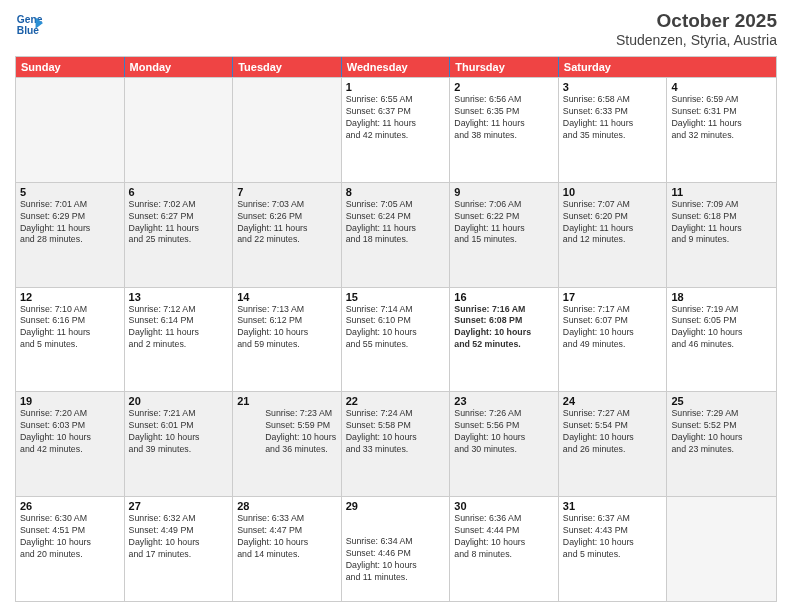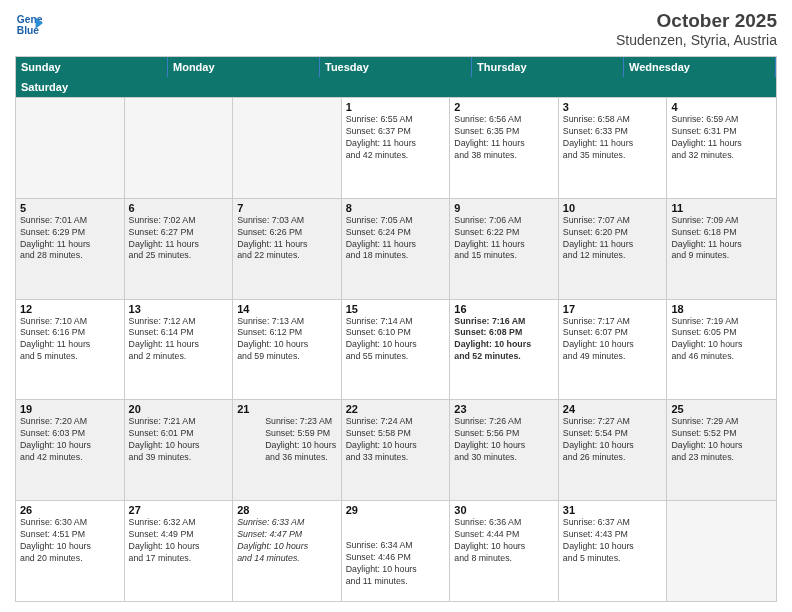--- a/index.html
+++ b/index.html
@@ -45,22 +45,22 @@
       color: #444;
     }
     .calendar {
       flex: 1;
       display: flex;
       flex-direction: column;
       border: 1px solid #ccc;
     }
     .cal-header {
       display: grid;
-      grid-template-columns: repeat(5, 1fr);
-      background: #0f766e;
+      grid-template-columns: repeat(7, 1fr);
+      background: #ef4444;
     }
     .cal-header-cell {
       color: #fff;
       font-size: 11px;
       font-weight: bold;
       padding: 4px 5px;
       text-align: left;
       border-right: 1px solid #3a7dc5;
     }
     .cal-header-cell:last-child { border-right: none; }
@@ -115,22 +115,22 @@
       <div class="month-title">October 2025</div>
       <div class="subtitle">Studenzen, Styria, Austria</div>
     </div>
   </div>
 
   <div class="calendar">
     <div class="cal-header">
     <div class="cal-header-cell">Sunday</div>
         <div class="cal-header-cell">Monday</div>
         <div class="cal-header-cell">Tuesday</div>
+        <div class="cal-header-cell">Wednesday</div>
         <div class="cal-header-cell">Thursday</div>
-        <div class="cal-header-cell">Wednesday</div>
         <div class="cal-header-cell">Saturday</div>
       </div>
     <div class="cal-body">
     <div class="cal-row">
           <div class="cal-cell empty"></div>
           <div class="cal-cell empty"></div>
           <div class="cal-cell empty"></div>
           <div class="cal-cell">
             <div class="day-num">1</div>
             <div class="day-info" style="white-space: pre-line;">Sunrise: 6:55 AM
@@ -323,21 +323,21 @@
           </div>
           <div class="cal-cell">
             <div class="day-num">27</div>
             <div class="day-info" style="white-space: pre-line;">Sunrise: 6:32 AM
 Sunset: 4:49 PM
 Daylight: 10 hours
 and 17 minutes.</div>
           </div>
           <div class="cal-cell">
             <div class="day-num">28</div>
-            <div class="day-info" style="white-space: pre-line; font-style: italic;">Sunrise: 6:33 AM
+            <div class="day-info" style="white-space: pre-line;">Sunrise: 6:33 AM
 Sunset: 4:47 PM
 Daylight: 10 hours
 and 14 minutes.</div>
           </div>
           <div class="cal-cell">
             <div class="day-num">29</div>
             <div class="day-info" style="white-space: pre-line; margin-top: 24px;">Sunrise: 6:34 AM
 Sunset: 4:46 PM
 Daylight: 10 hours
 and 11 minutes.</div>

